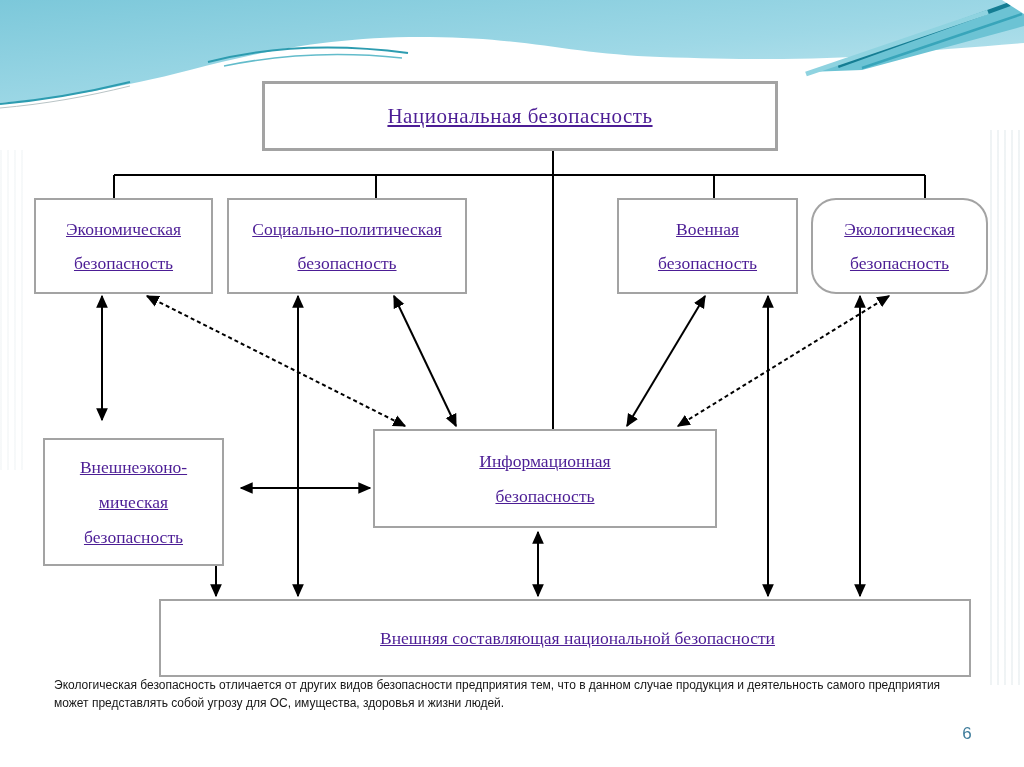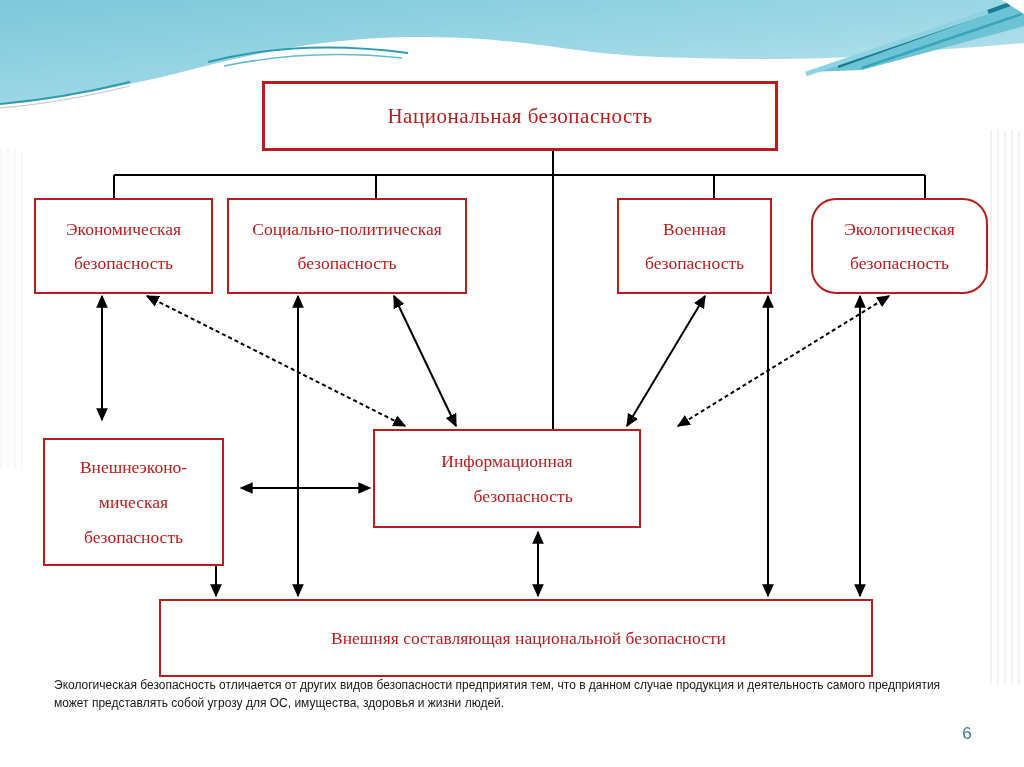--- a/index.html
+++ b/index.html
@@ -4,22 +4,22 @@
 <style>
   html,body{margin:0;padding:0;background:#ffffff;}
   .slide{
     position:relative;width:1024px;height:767px;background:#ffffff;
     overflow:hidden;font-family:"Liberation Serif","DejaVu Serif",serif;
   }
   .wave{position:absolute;left:0;top:0;width:1024px;height:120px;}
   .connectors{position:absolute;left:0;top:0;width:1024px;height:767px;}
   .node{
     position:absolute;box-sizing:border-box;background:#ffffff;
-    border:2px solid #b91c1c;display:flex;align-items:center;justify-content:center;
-    text-align:center;color:#b91c1c;
+    border:2px solid #a3a3a3;display:flex;align-items:center;justify-content:center;
+    text-align:center;color:#4c1d95;text-decoration:underline;
   }
   .node span{white-space:pre-line;display:block;}
   .node-top{border-width:3px;font-size:21px;letter-spacing:0.5px;}
   .node-row2{font-size:17.5px;line-height:1.95;}
   .node-mid{font-size:17.5px;line-height:2.0;}
   .node-wide{font-size:17.5px;}
   .caption{
     position:absolute;left:54px;top:676px;width:914px;
     font-family:"Liberation Sans","DejaVu Sans",sans-serif;
     font-size:12px;line-height:1.5;color:#161616;
@@ -99,41 +99,41 @@
   <div class="node node-row2" style="left:34px;top:198px;width:179px;height:96px;">
     <span>Экономическая
 безопасность</span>
   </div>
 
   <div class="node node-row2" style="left:227px;top:198px;width:240px;height:96px;">
     <span>Социально-политическая
 безопасность</span>
   </div>
 
-  <div class="node node-row2" style="left:617px;top:198px;width:155px;height:96px;">
+  <div class="node node-row2" style="left:617px;top:198px;width:181px;height:96px;">
     <span>Военная
 безопасность</span>
   </div>
 
   <div class="node node-row2" style="left:811px;top:198px;width:177px;height:96px;border-radius:25px;">
     <span>Экологическая
 безопасность</span>
   </div>
 
   <div class="node node-mid" style="left:43px;top:422px;width:181px;height:128px;margin-top:16px;">
     <span>Внешнеэконо-
 мическая
 безопасность</span>
   </div>
 
-  <div class="node node-mid" style="left:373px;top:429px;width:268px;height:99px;text-align:right;">
+  <div class="node node-mid" style="left:373px;top:429px;width:344px;height:99px;">
     <span>Информационная
 безопасность</span>
   </div>
 
-  <div class="node node-wide" style="left:159px;top:599px;width:714px;height:78px;padding-left:25px;">
+  <div class="node node-wide" style="left:159px;top:599px;width:812px;height:78px;padding-left:25px;">
     <span>Внешняя составляющая национальной безопасности</span>
   </div>
 
   <div class="caption">Экологическая безопасность отличается от других видов безопасности предприятия тем, что в данном случае продукция и деятельность самого предприятия может представлять собой угрозу для ОС, имущества, здоровья и жизни людей.</div>
   <div class="page-number">6</div>
 
 </div>
 
 </body></html>

